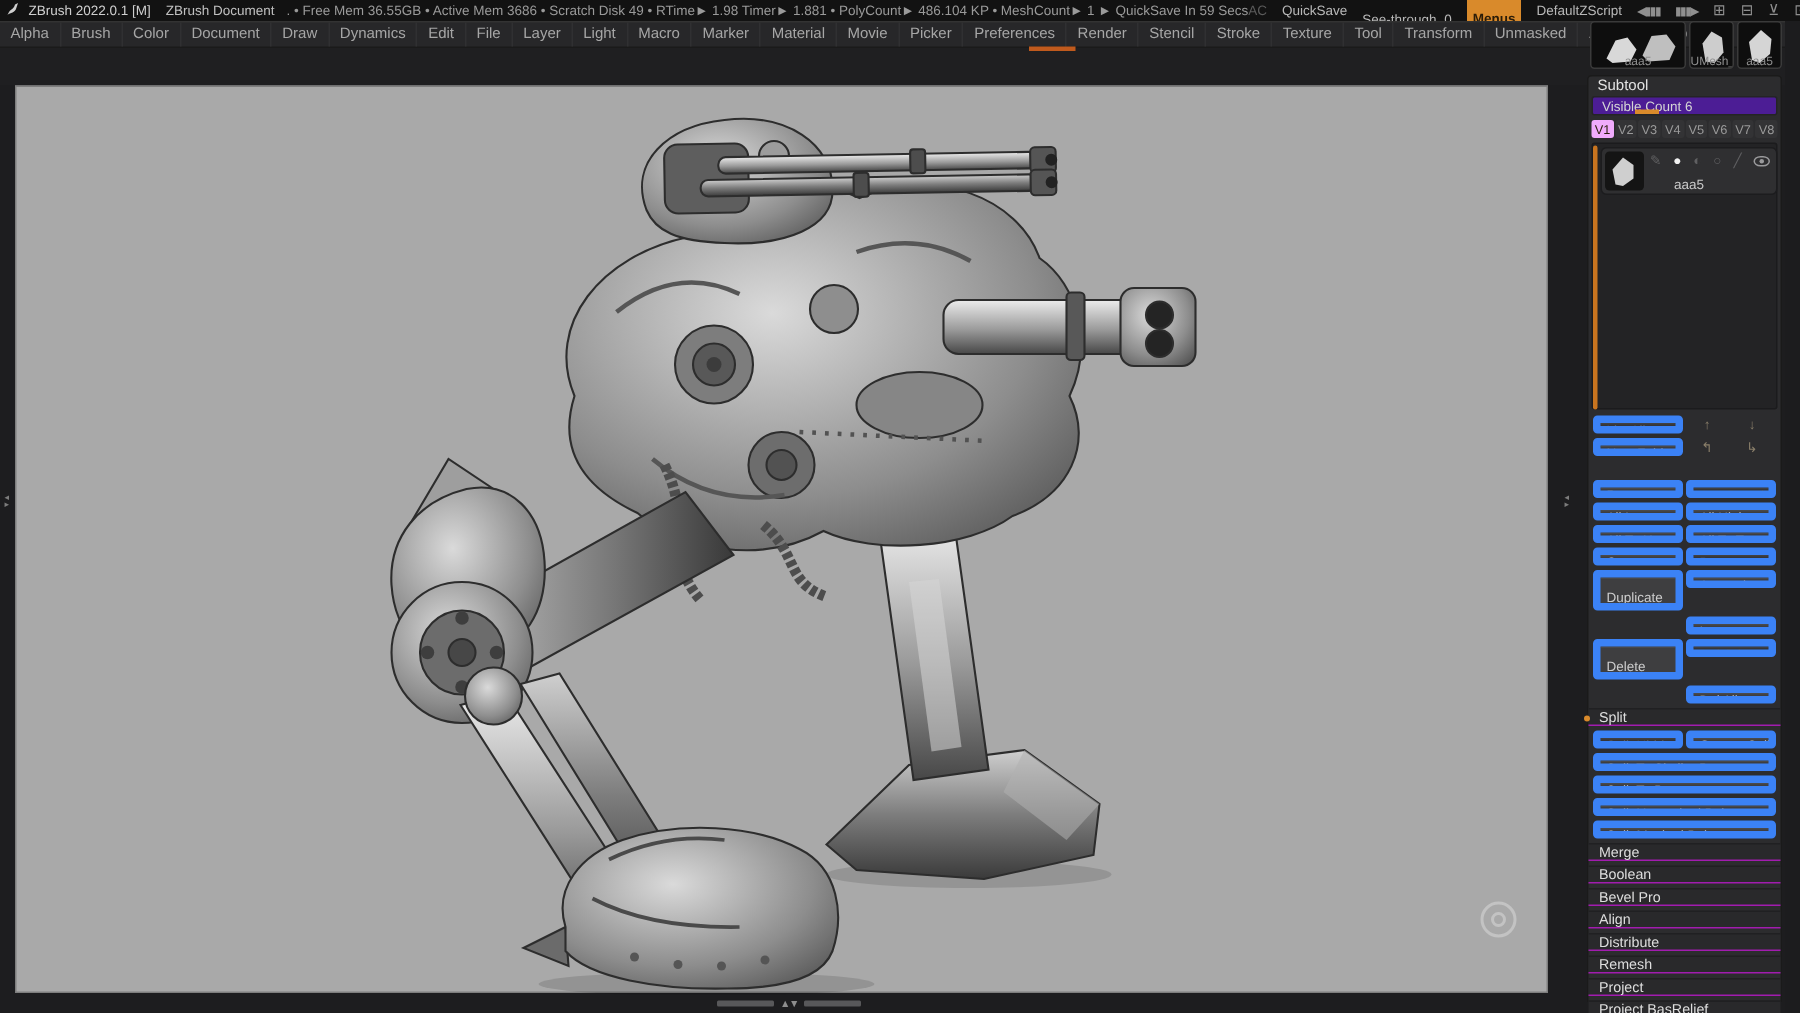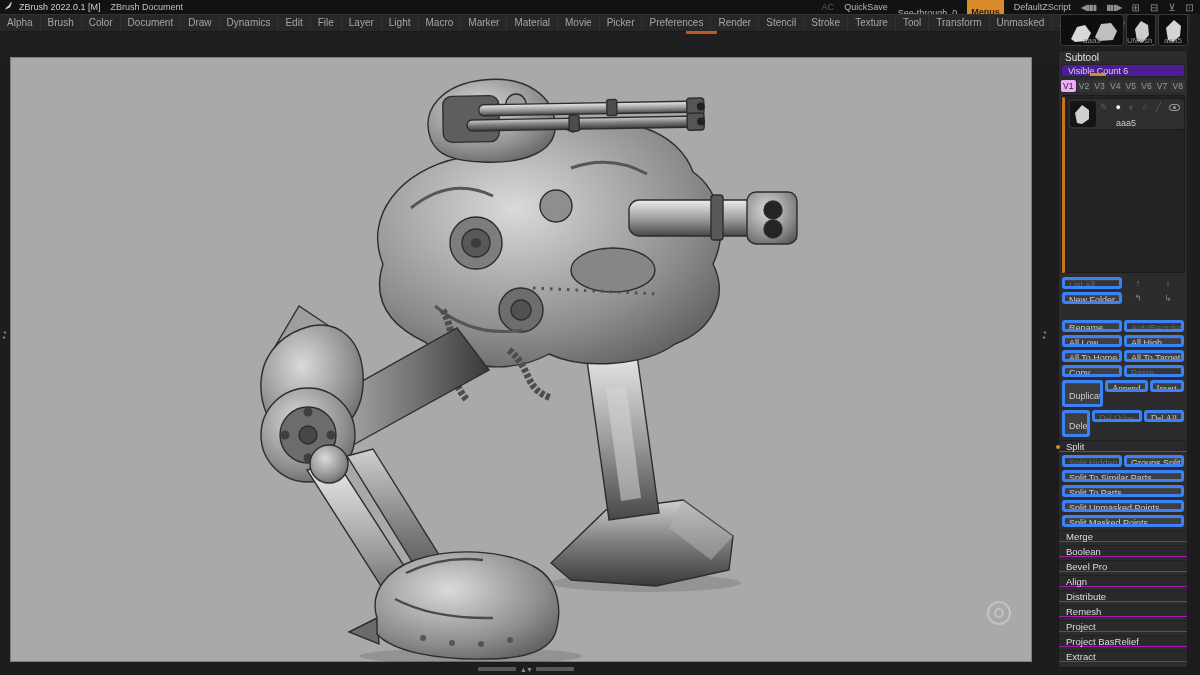--- a/index.html
+++ b/index.html
@@ -74,46 +74,47 @@
   .st-item .timg { position:absolute; left:2px; top:2px; width:26px; height:26px; background:#141414; border-radius:3px; overflow:hidden; }
   .st-item .icons { position:absolute; left:32px; top:2px; right:4px; display:flex; justify-content:space-between;
                     align-items:center; height:12px; font-size:9px; color:#606062; }
   .st-item .icons .on { color:#f2f2f2; }
   .eye { display:inline-block; width:11px; height:7px; border:1px solid #9a9a9c; border-radius:50%/60%; position:relative; }
   .eye::after { content:""; position:absolute; left:3px; top:1px; width:3px; height:3px; background:#9a9a9c; border-radius:50%; }
   .st-item .nm { position:absolute; bottom:1px; width:100%; text-align:center; color:#c9c9c9; font-size:9px; }
 
   #rp-buttons { position:absolute; left:0; top:226px; width:128px; }
   .row { display:flex; gap:2px; padding:0 3px; margin-bottom:3px; }
-  .btn { background:#3e3e40; border:3px solid #3b82f6; border-radius:3px; color:#cdcdcd;
+  .btn { background:#3e3e40; border:5px solid #3b82f6; border-radius:3px; color:#cdcdcd;
          height:12px; line-height:11px; padding:0 4px; font-size:9px;
          box-shadow:inset 0 1px 0 rgba(255,255,255,.06); cursor:default; overflow:hidden; white-space:nowrap; }
   .btn.dim { color:#68686a; background:#353537; }
   .btn.w62 { width:60px; } .btn.grow { flex:1; } .btn.full { flex:1; }
   .btn.tall { height:27px; line-height:26px; }
-  .col { display:flex; flex-direction:row; gap:2px; flex:1;font-family:Liberation Serif, serif; }
+  .col { display:flex; flex-direction:column; gap:19px; flex:1; }
   .arrbox { width:28px; text-align:center; color:#8a7f6a; font-size:9px; line-height:12px; }
   .spacer14 { height:13px; }
   .section { height:12px; line-height:12px; background:#29292b; border-top:1px solid #202022;
              border-bottom:1px solid #a21caf; color:#dedede; padding-left:7px; font-size:9.5px;
              margin-bottom:3px; position:relative; }
   .section.bullet::before { content:""; position:absolute; left:-3px; top:4px; width:4px; height:4px;
              background:#d98a2b; border-radius:50%; }
 </style>
 </head>
 <body>
 
 <div id="titlebar">
   <span class="logo">
     <svg width="10" height="10" viewBox="0 0 10 10">
         <path d="M1,9 C3,4 5,6 6,2 L8,1 L7,4 C6,8 3,7 1,9 Z" fill="#cfcfcf"></path>
       </svg>
   </span>
   <span class="app">ZBrush 2022.0.1 [M]</span>
   <span class="doc">ZBrush Document</span>
+  <span class="stats">. • Free Mem 36.55GB • Active Mem 3686 • Scratch Disk 49 • RTime► 1.98 Timer► 1.881 • PolyCount► 486.104 KP  • MeshCount► 1  ► QuickSave In 59 Secs</span>
   <span class="right">
     <span class="dim">AC</span>
     <span>QuickSave</span>
     <span class="seethrough">
       <span>See-through</span>&nbsp;
       <span>0</span>
     </span>
     <span class="menus-btn">Menus</span>
     <span>DefaultZScript</span>
     <span class="tb-icon">◀▮▮▮</span>

